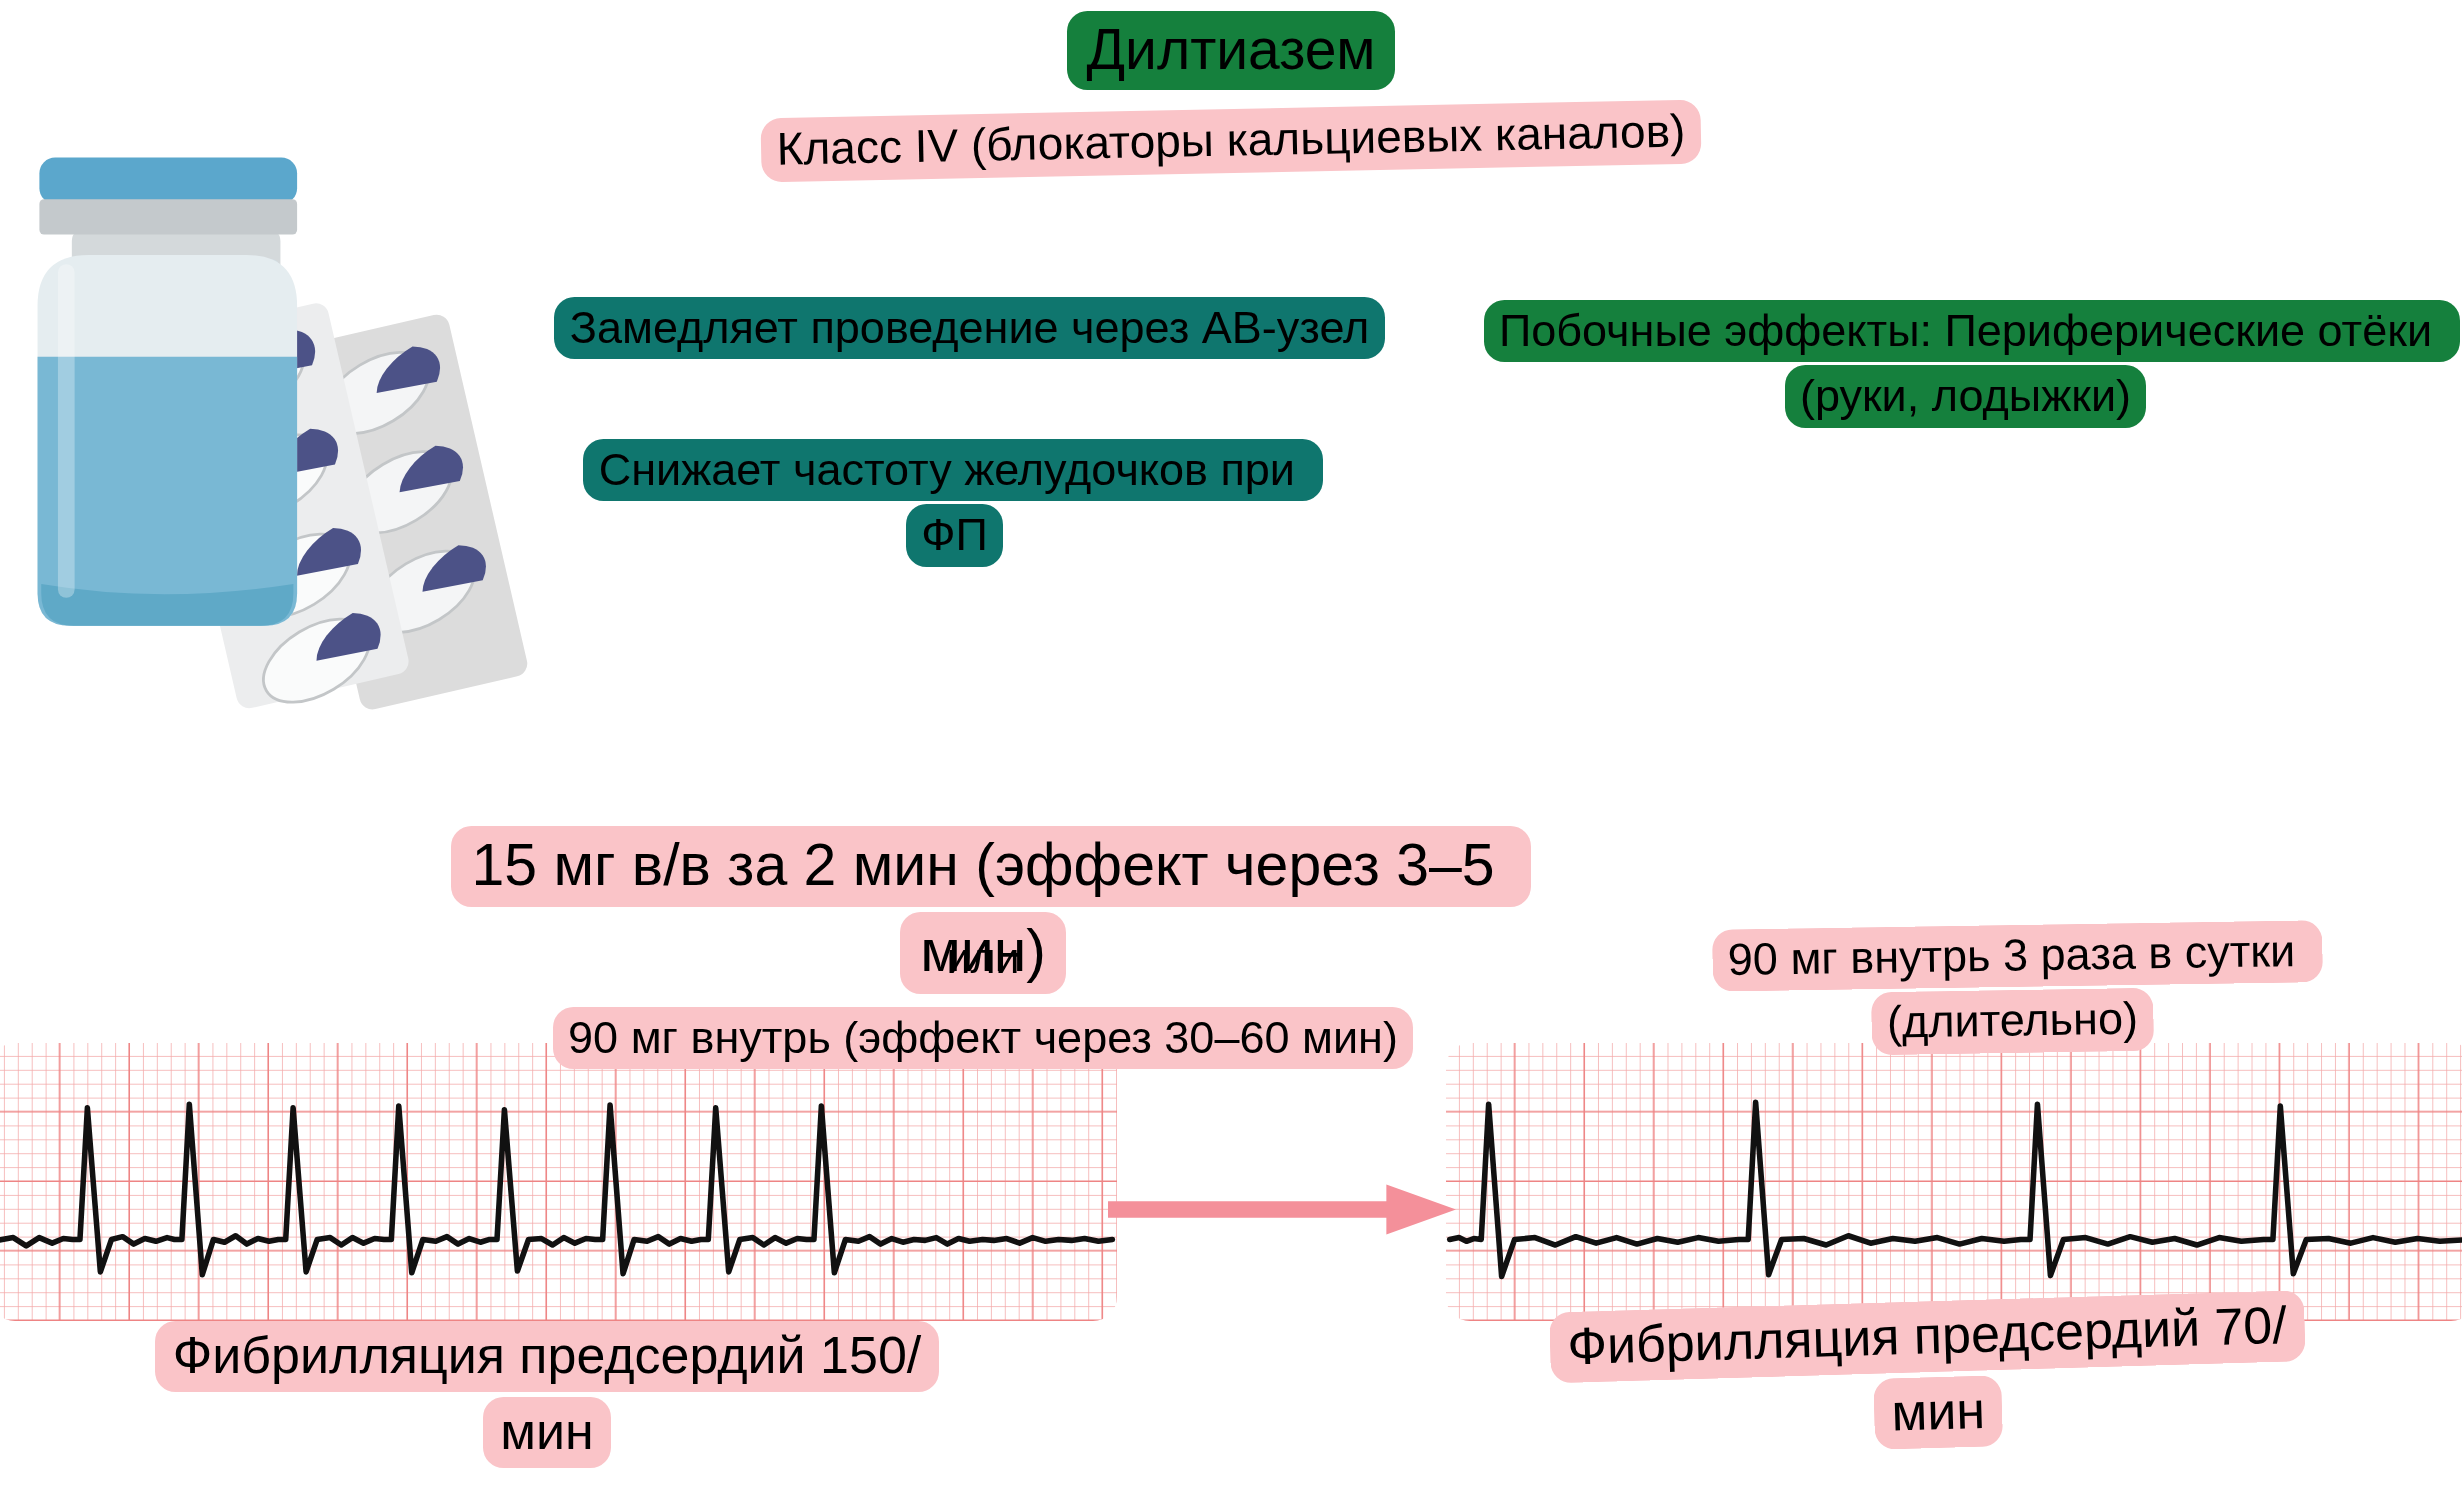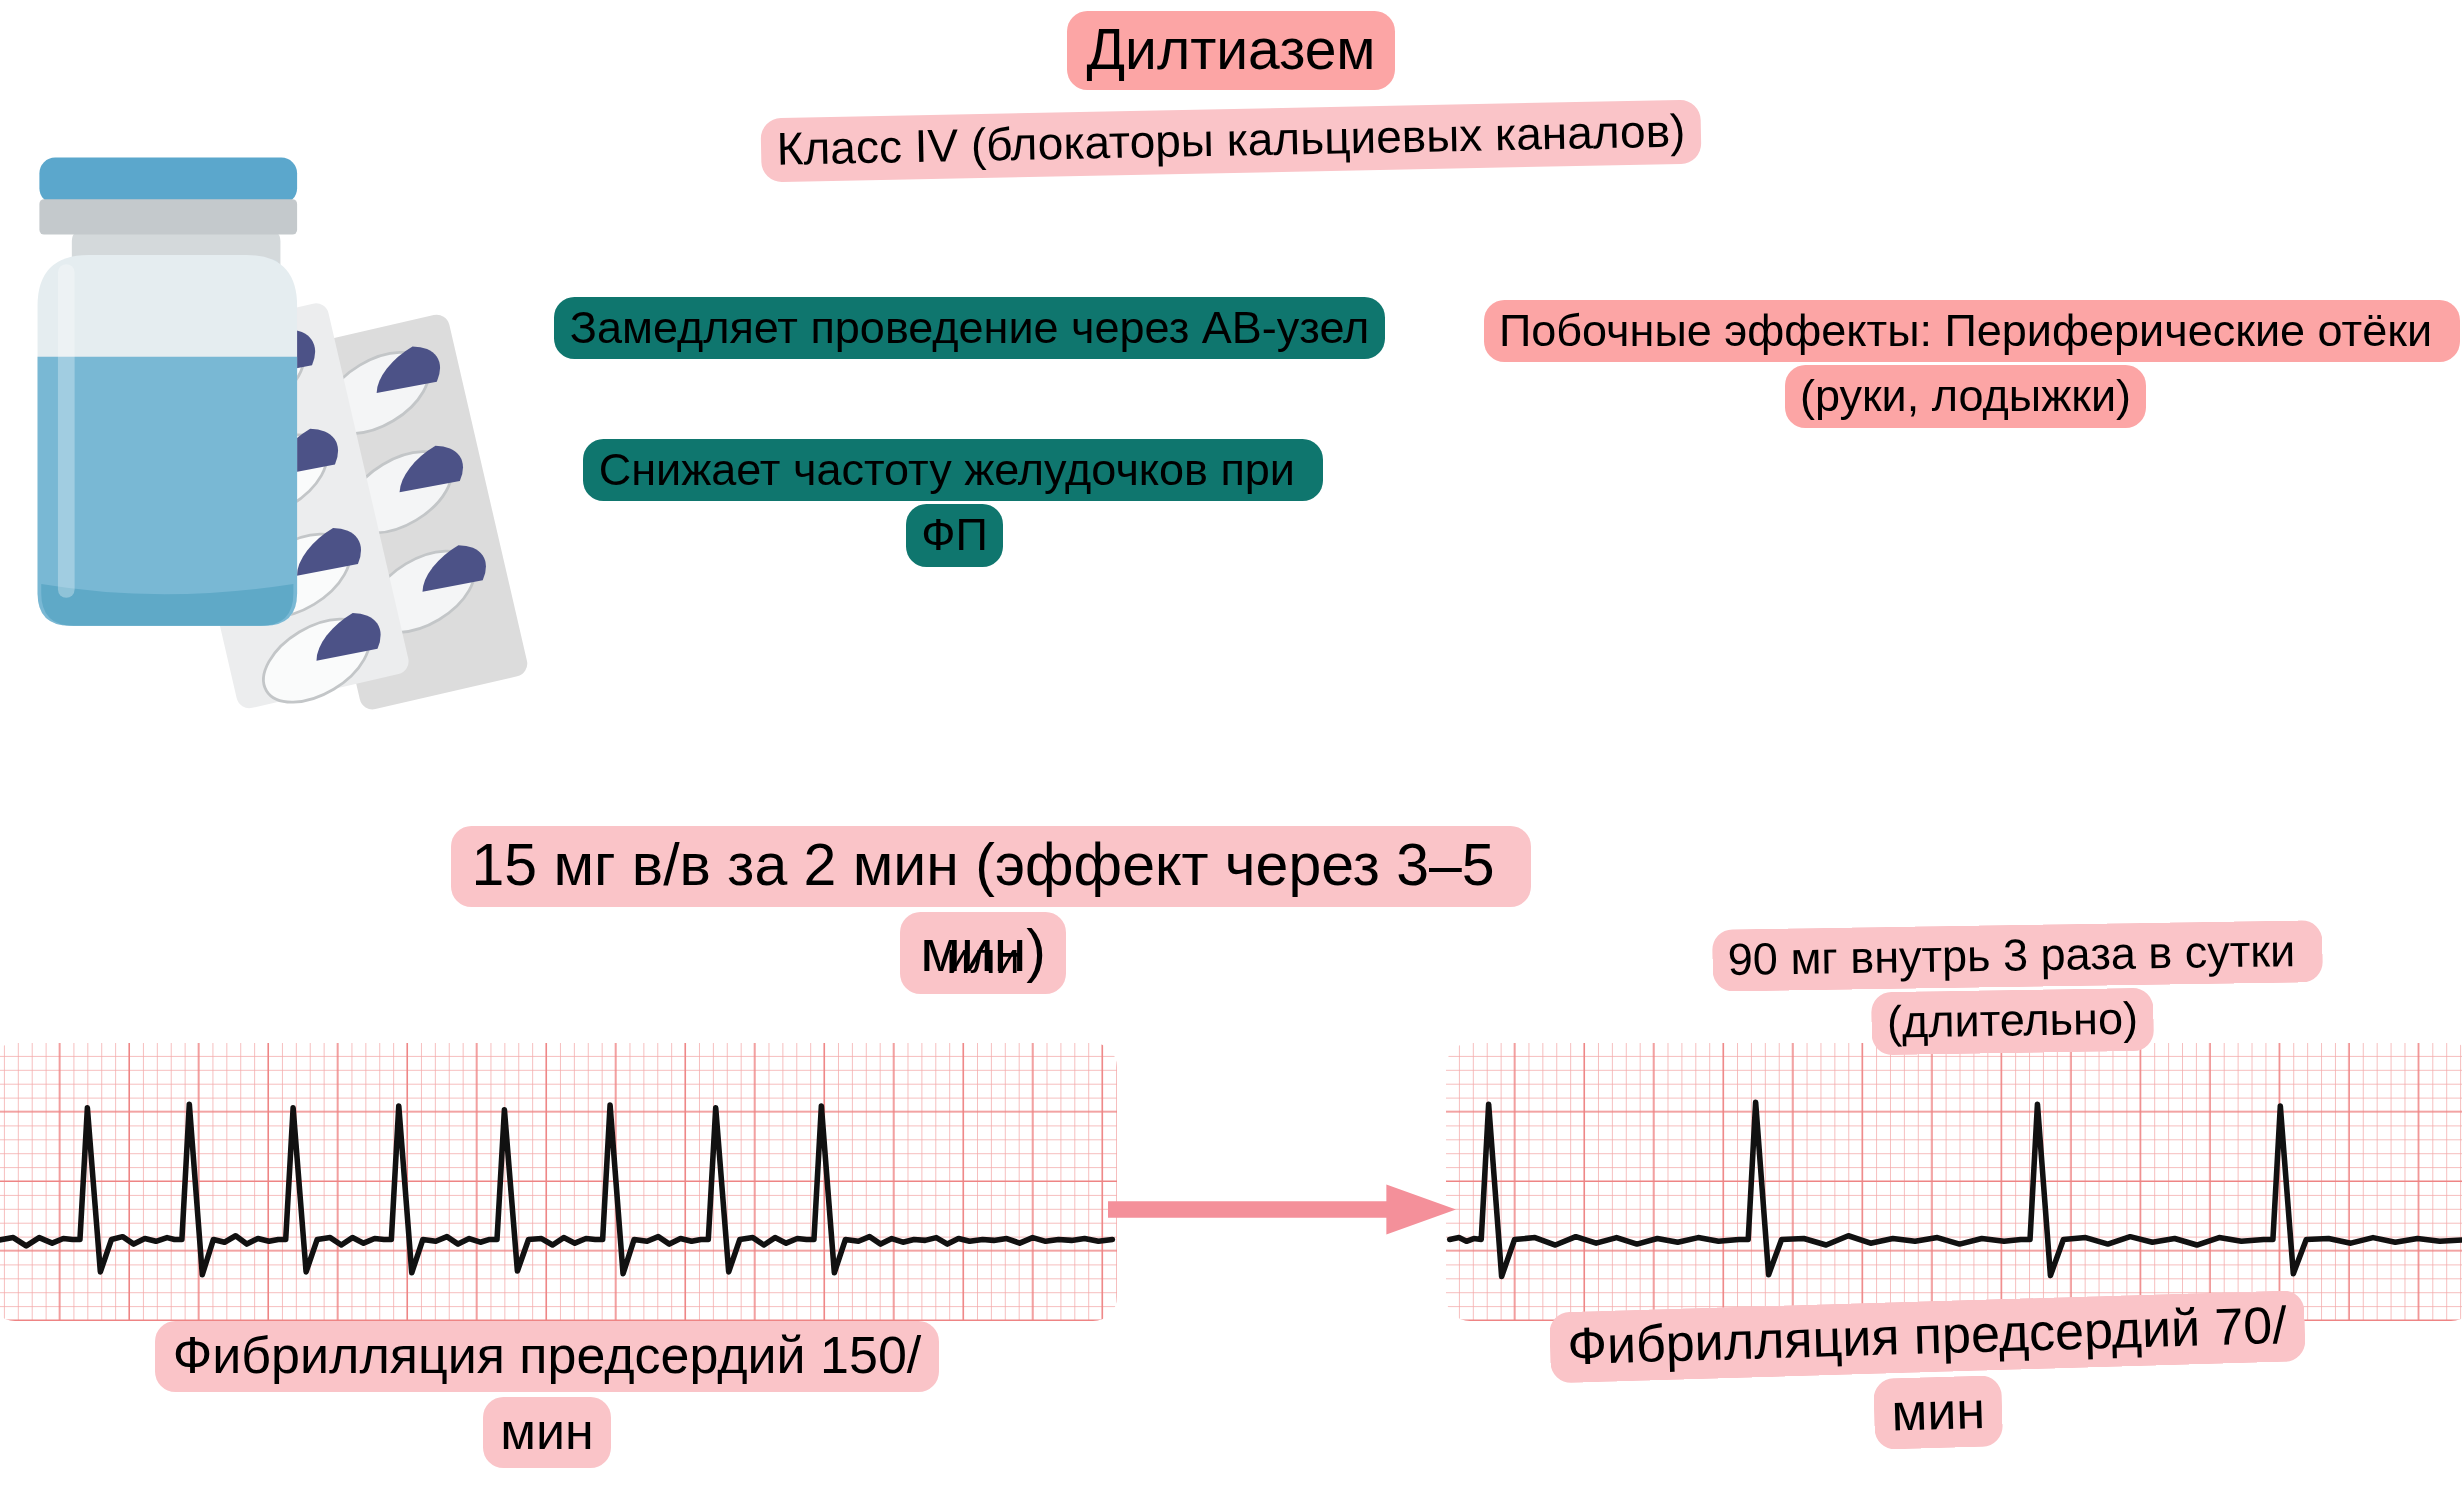--- a/index.html
+++ b/index.html
@@ -16,21 +16,21 @@
     white-space:pre-wrap;
     -webkit-box-decoration-break: clone;
     box-decoration-break: clone;
   }
   .hl > .t {
     -webkit-box-decoration-break: clone;
     box-decoration-break: clone;
     padding:.10em .34em .16em .34em;
     border-radius:20.4px;
   }
-  .pink-d > .t { background:#fca5a5; }
+  .pink-d > .t { background:#15803d; }
   .pink-l > .t { background:#FAC4C8; }
   .green  > .t { background:#0f766e; }
   .nobg   > .t { background:transparent; }
 
   
   #title       { left:0; top:7.4px; width:2462px; text-align:center; font-size:57px; }
   #subtitle    { left:0; top:107px; width:2462px; text-align:center; font-size:46px;
                  transform:rotate(-1.15deg); }
 
   #effect1     { left:464px; top:294px; width:1011px; text-align:center; font-size:45px; }
@@ -186,19 +186,20 @@
 
   <div class="hl pink-l" id="subtitle"><span class="t">Класс IV (блокаторы кальциевых каналов)</span></div>
 
   <div class="hl green" id="effect1"><span class="t">Замедляет проведение через АВ-узел</span></div>
   <div class="hl pink-d" id="adverse"><span class="t">Побочные эффекты: Периферические отёки (руки, лодыжки)</span></div>
 
   <div class="hl green" id="effect2"><span class="t">Снижает частоту желудочков при ФП</span></div>
 
   <div class="hl pink-l" id="dose-iv"><span class="t">15 мг в/в за 2 мин (эффект через 3–5 мин)</span></div>
   <div class="hl nobg" id="dose-or"><span class="t">или</span></div>
+  <div class="hl pink-l" id="dose-po"><span class="t">90 мг внутрь (эффект через 30–60 мин)</span></div>
   <div class="hl pink-l" id="dose-maint"><span class="t">90 мг внутрь 3 раза в сутки (длительно)</span></div>
 
   <div class="hl pink-l" id="ecg-label-l"><span class="t">Фибрилляция предсердий 150/мин</span></div>
   <div class="hl pink-l" id="ecg-label-r"><span class="t">Фибрилляция предсердий 70/мин</span></div>
 
 </div>
 
 
 </body></html>

